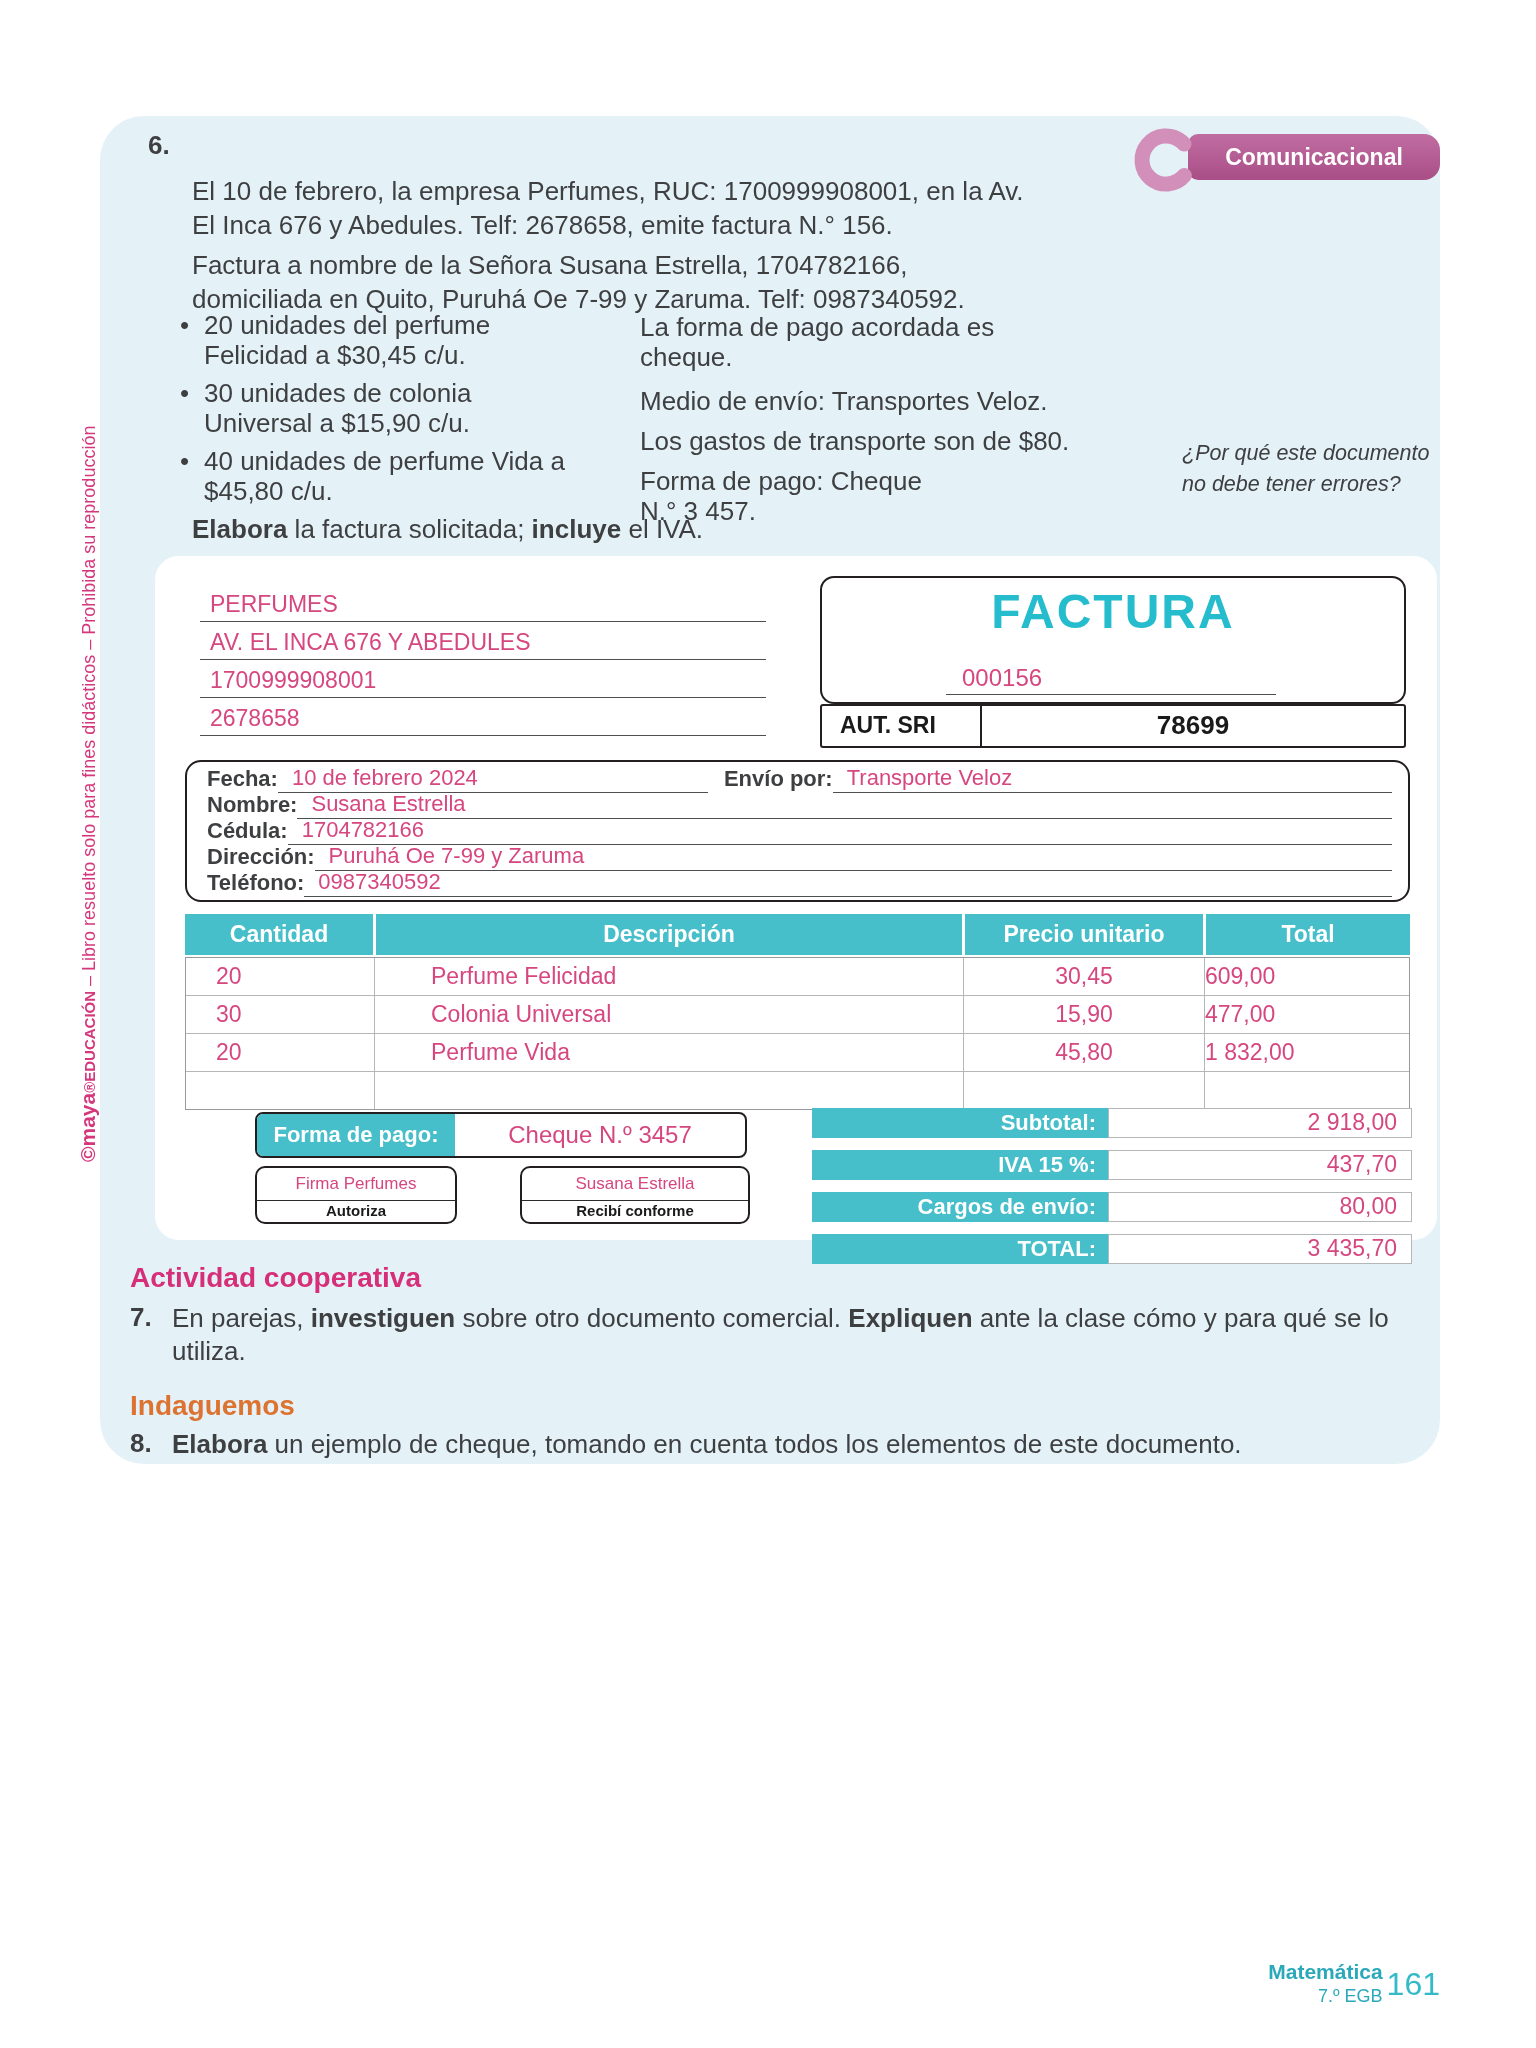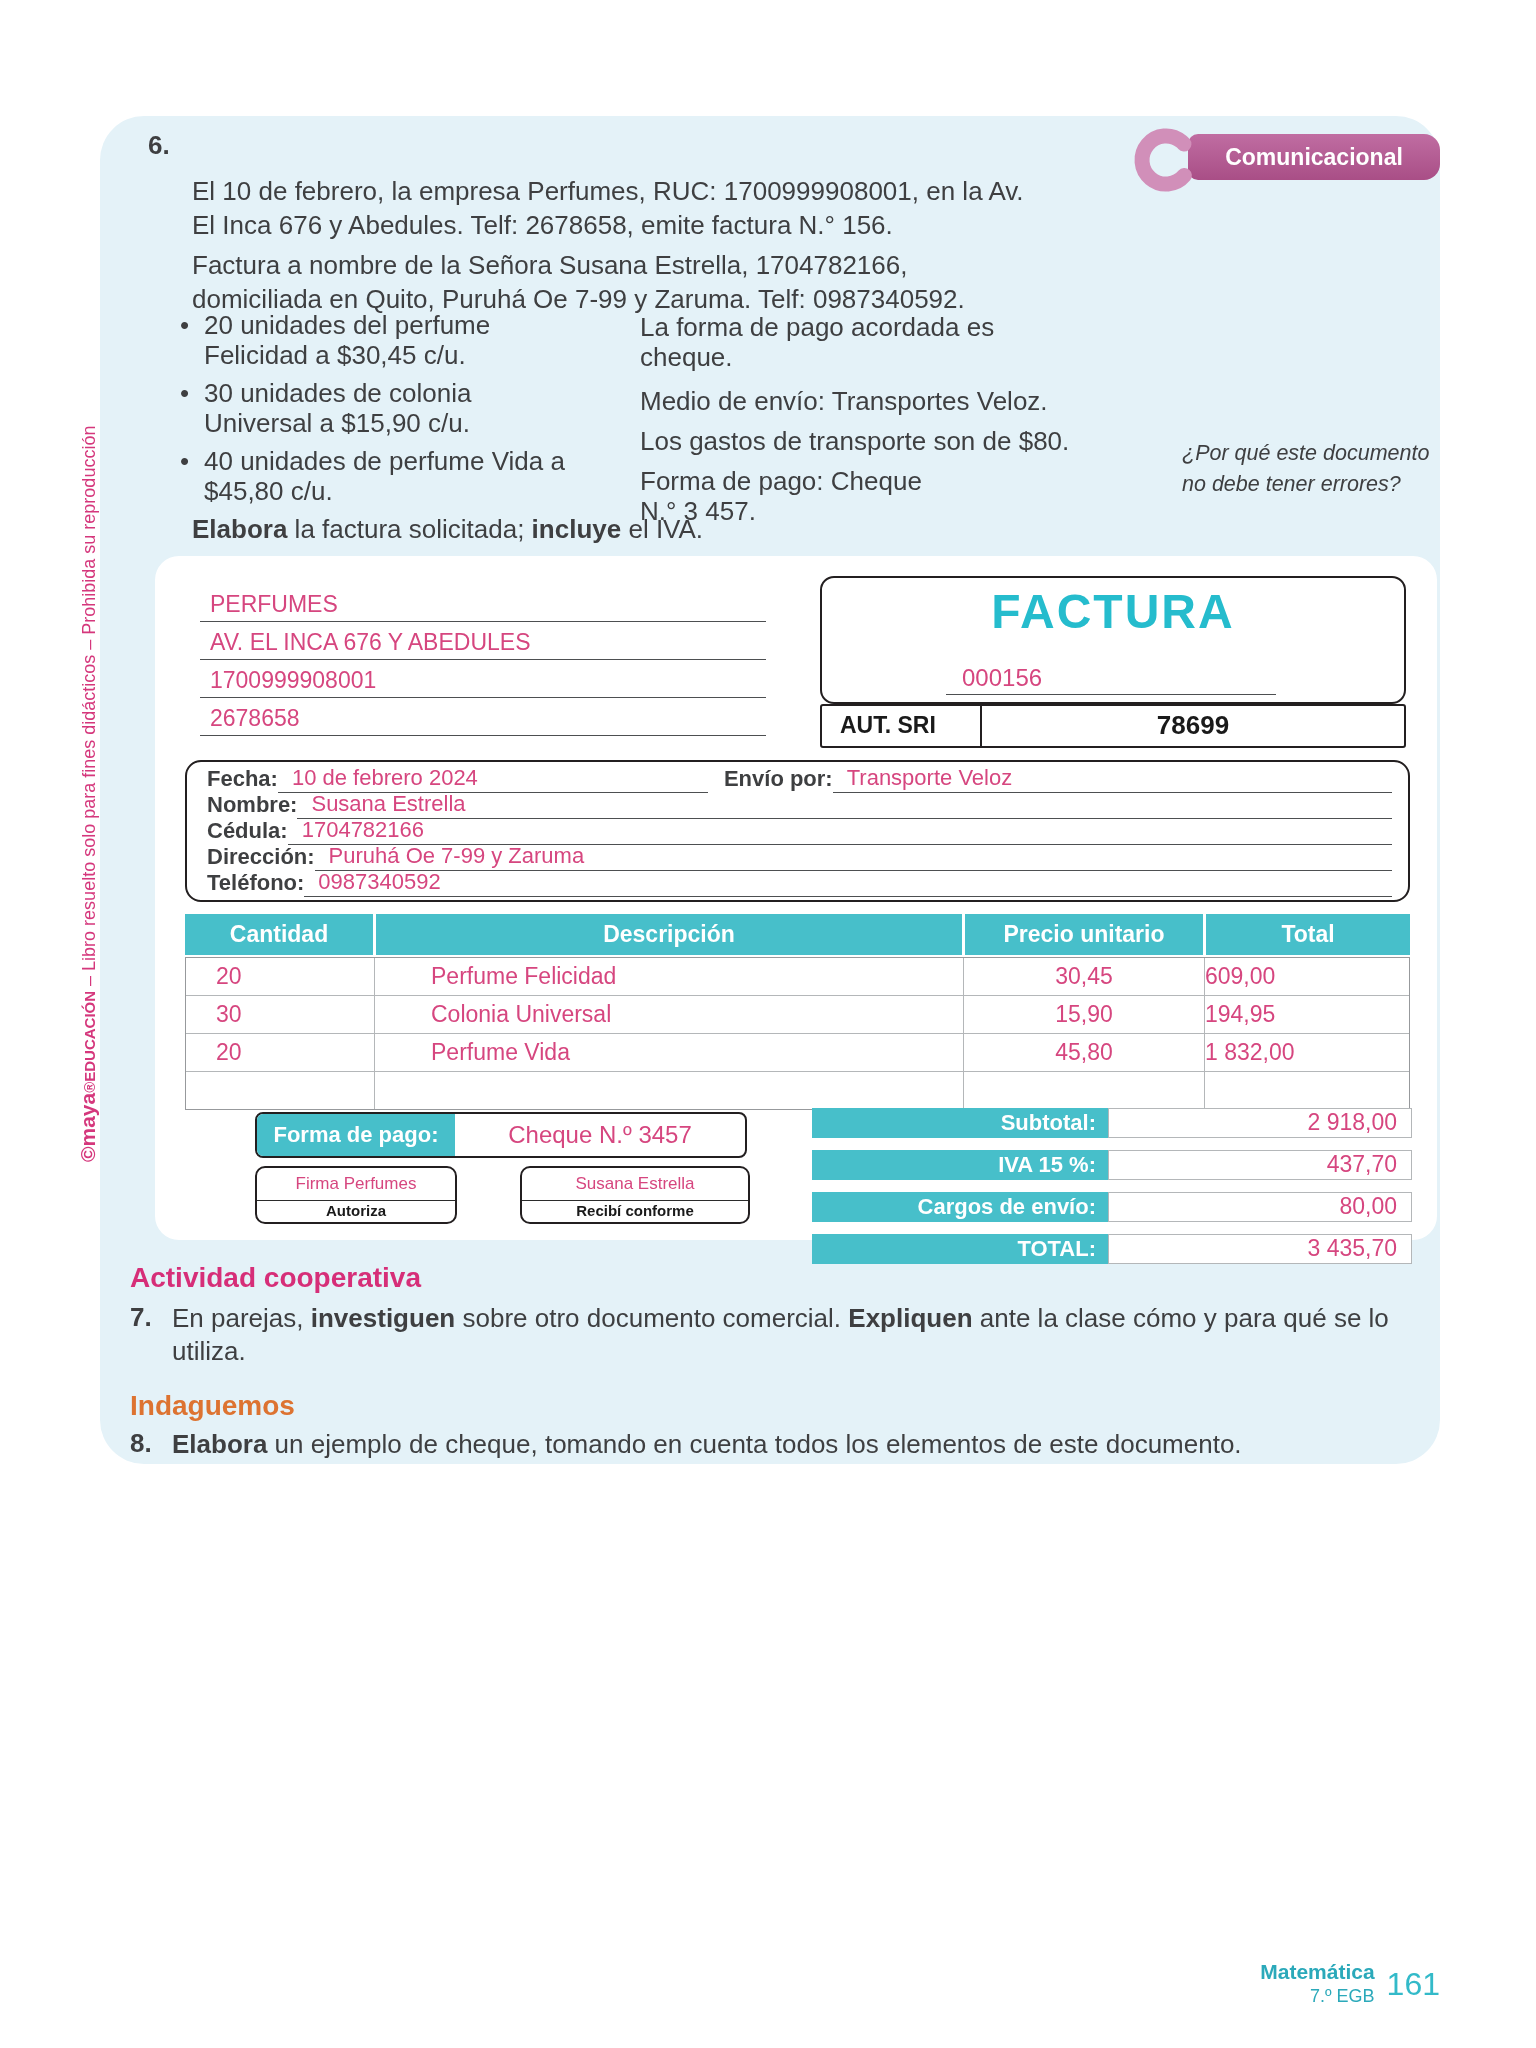--- a/index.html
+++ b/index.html
@@ -100,21 +100,21 @@
 
   
   #coop-head{left:130px;top:1262px;font-size:28px;font-weight:bold;color:#d62e78;}
   #ex7-num{left:130px;top:1302px;}
   #ex7-text{left:172px;top:1302px;width:1252px;font-size:26px;line-height:33px;}
   #inda-head{left:130px;top:1390px;font-size:28px;font-weight:bold;color:#dd7331;}
   #ex8-num{left:130px;top:1428px;}
   #ex8-text{left:172px;top:1428px;width:1252px;font-size:26px;line-height:33px;}
 
   
-  .footer{left:1040px;top:1960px;width:400px;display:flex;justify-content:flex-end;align-items:center;gap:12px;}
+  .footer{left:1040px;top:1960px;width:400px;display:flex;justify-content:flex-end;align-items:center;gap:4px;}
   .footer-sub{text-align:right;color:#2ba9ba;font-weight:bold;font-size:21px;line-height:24px;}
   .footer-grade{font-size:18px;font-weight:normal;color:#2ba9ba;}
   .footer-page{color:#33bac9;font-size:32px;font-weight:normal;line-height:44px;}
 </style>
 </head>
 <body>
 
 <div class="page">
 
   <div class="side-text">
@@ -207,21 +207,21 @@
         <div class="trow">
           <div class="td bc1">20</div>
           <div class="td bc2">Perfume Felicidad</div>
           <div class="td bc3">30,45</div>
           <div class="td bc4">609,00</div>
         </div>
         <div class="trow">
           <div class="td bc1">30</div>
           <div class="td bc2">Colonia Universal</div>
           <div class="td bc3">15,90</div>
-          <div class="td bc4">194,95</div>
+          <div class="td bc4">477,00</div>
         </div>
         <div class="trow">
           <div class="td bc1">20</div>
           <div class="td bc2">Perfume Vida</div>
           <div class="td bc3">45,80</div>
           <div class="td bc4">1 832,00</div>
         </div>
         <div class="trow">
           <div class="td bc1"></div>
           <div class="td bc2"></div>

